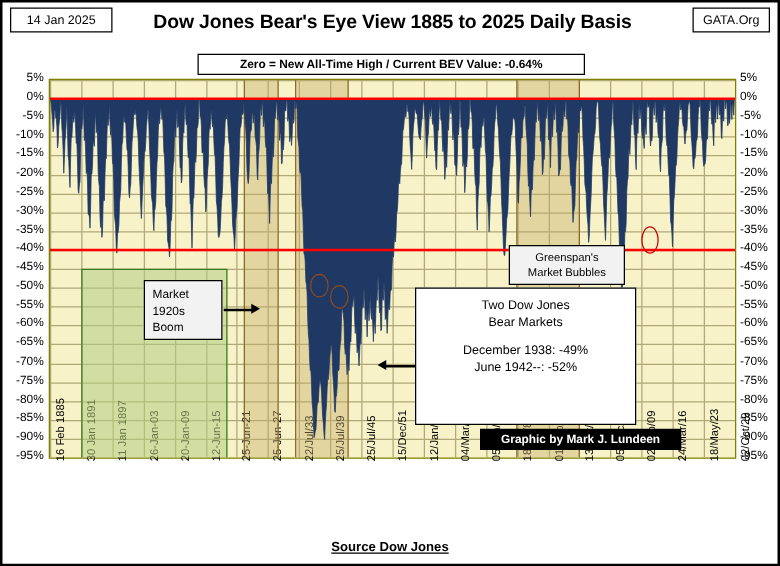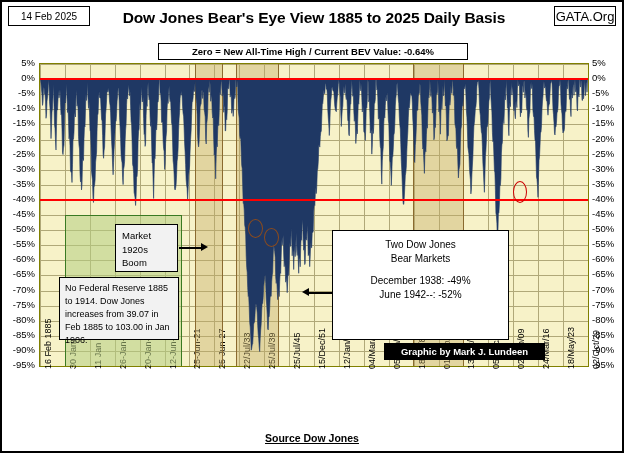--- a/index.html
+++ b/index.html
@@ -15,21 +15,21 @@
   #date-badge{
     left:6px;top:4px;width:82px;height:20px;
     border:1px solid #000;background:#fff;
     display:flex;align-items:center;justify-content:center;
     font-size:10px;color:#000;
   }
   #gata-badge{
     right:6px;top:4px;width:62px;height:20px;
     border:1px solid #000;background:#fff;
     display:flex;align-items:center;justify-content:center;
-    font-size:13px;color:#000;
+    font-size:10px;color:#000;
   }
   #chart-title{
     left:90px;top:4px;width:444px;height:24px;
     display:flex;align-items:center;justify-content:center;
     font-size:15.5px;font-weight:bold;color:#000;letter-spacing:-0.1px;
     white-space:nowrap;
   }
 
   
   #plot{
@@ -100,21 +100,21 @@
   }
   .arrow{position:absolute;z-index:9;}
   .arrow .shaft{position:absolute;background:#000;height:1.6px;}
   .arrow .head{position:absolute;width:0;height:0;}
 </style>
 </head>
 <body>
 
 <div id="root">
 
-  <div class="box" id="date-badge">14 Feb 2025</div>
+  <div class="box" id="date-badge">14 Jan 2025</div>
   <div class="box" id="gata-badge">GATA.Org</div>
   <div class="box" id="chart-title">Dow Jones Bear's Eye View 1885 to 2025 Daily Basis</div>
 
   <div class="box" id="plot">
     <div id="plot-inner">
         <div class="gridh" style="top: 0px;"></div>
         <div class="gridh" style="top: 15.1px;"></div>
         <div class="gridh" style="top: 30.2px;"></div>
         <div class="gridh" style="top: 45.3px;"></div>
         <div class="gridh" style="top: 60.4px;"></div>
@@ -171,22 +171,25 @@
   </div>
 
   <div class="box" id="zero-note">Zero = New All-Time High / Current BEV Value: -0.64%</div>
 
   <div class="anno" id="roaring-box">
     <div>Market</div>
     <div>1920s</div>
     <div>Boom</div>
   </div>
 
-  <div class="anno" id="nofed-box">No Federal Reserve 1885 to 1914.  Dow Jones increases from 39.07 in Feb 1885 to 103.00 in Jan 1906.</div>
-
+
+  <div class="anno" id="greenspan-box">
+    <div>Greenspan's</div>
+    <div>Market Bubbles</div>
+  </div>
 
   <div class="anno" id="bear-box">
     <div>Two Dow Jones</div>
     <div>Bear Markets</div>
     <div class="bb-gap"></div>
     <div>December  1938:  -49%</div>
     <div>June 1942--:  -52%</div>
     <div class="bb-gap"></div>
   </div>
 

